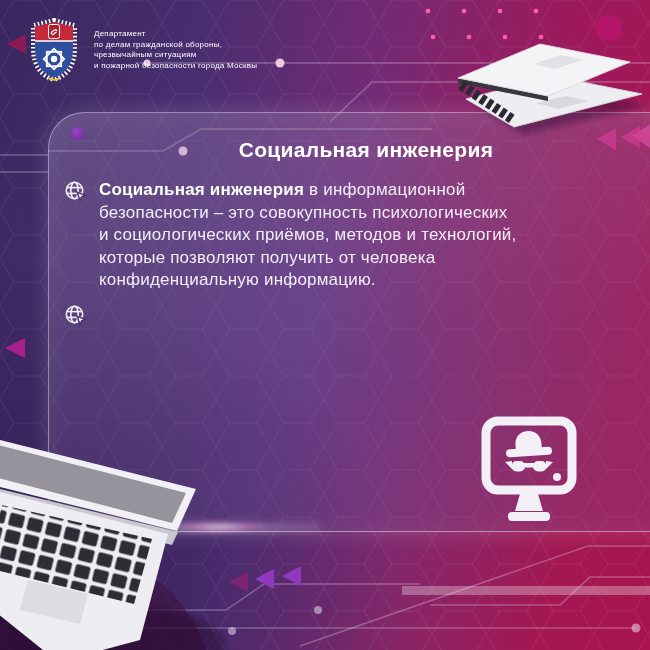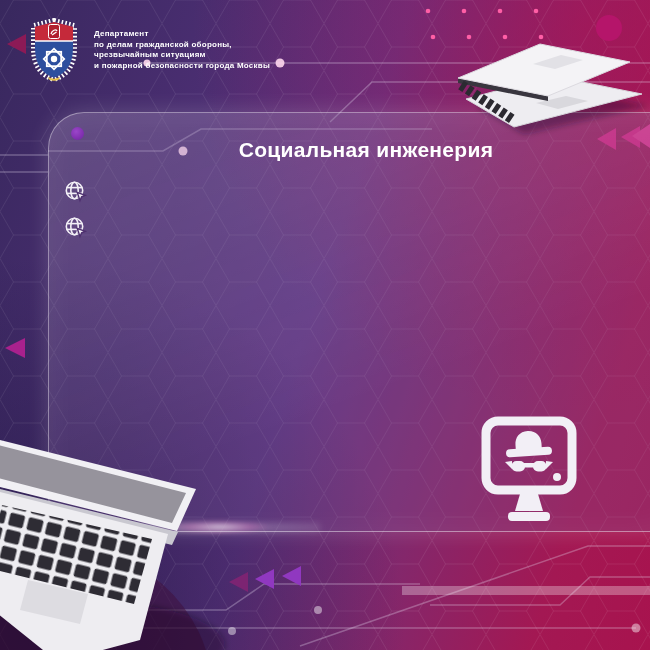--- a/index.html
+++ b/index.html
@@ -11,21 +11,21 @@
       radial-gradient(circle at 6% 96%, rgba(24,20,58,.6), transparent 42%),
       linear-gradient(108deg,#38285e 0%,#4b2e72 28%,#5e3482 48%,#84276b 68%,#a31853 86%,#a8134e 100%);
   }
   .stage *{box-sizing:border-box;}
   svg{display:block;}
   .layer{position:absolute;inset:0;pointer-events:none;}
 
   
   .header{position:absolute;left:28px;top:18px;display:flex;gap:14px;align-items:flex-start;}
   .logo{width:52px;height:64px;flex:0 0 auto;}
-  .org{color:#fff;font-size:8px;font-weight:bold;line-height:10.5px;letter-spacing:.25px;margin-top:11px;white-space:pre-line;}
+  .org{color:#fff;font-size:8px;font-weight:normal;line-height:10.5px;letter-spacing:.25px;margin-top:11px;white-space:pre-line;}
 
   
   .card{
     position:absolute;left:48px;top:112px;width:636px;height:420px;border-radius:36px;
     background:linear-gradient(160deg, rgba(255,255,255,.15), rgba(255,255,255,.045) 62%), rgba(96,58,130,.22);
     border:1.5px solid rgba(255,255,255,.42);
     box-shadow:0 0 22px rgba(255,255,255,.17), inset 0 0 34px rgba(255,255,255,.06);
   }
   .card-dot{position:absolute;left:22px;top:14px;width:13px;height:13px;border-radius:50%;
     background:radial-gradient(circle at 40% 35%, #9b46c9, #6f22a0);}
@@ -144,20 +144,25 @@
     <div class="point">
       <svg class="bullet" width="24" height="24" viewBox="0 0 24 24">
         <g stroke="#f2eff6" stroke-width="1.6" fill="none">
           <circle cx="10.5" cy="10.5" r="8.2"></circle>
           <ellipse cx="10.5" cy="10.5" rx="3.7" ry="8.2"></ellipse>
           <line x1="2.6" y1="7.6" x2="18.4" y2="7.6"></line>
           <line x1="2.6" y1="13.4" x2="18.4" y2="13.4"></line>
         </g>
         <path d="M13.2 12.3 L21.2 15.3 L17.6 16.8 L16 20.6 Z" fill="#f2eff6" stroke="#4d2f6e" stroke-width="1.4"></path>
       </svg>
+      <p><b>Социальная инженерия</b><span> в информационной
+безопасности – это совокупность психологических
+и социологических приёмов, методов и технологий,
+которые позволяют получить от человека
+конфиденциальную информацию.</span><b></b></p>
     </div>
 
     <div class="point">
       <svg class="bullet" width="24" height="24" viewBox="0 0 24 24">
         <g stroke="#f2eff6" stroke-width="1.6" fill="none">
           <circle cx="10.5" cy="10.5" r="8.2"></circle>
           <ellipse cx="10.5" cy="10.5" rx="3.7" ry="8.2"></ellipse>
           <line x1="2.6" y1="7.6" x2="18.4" y2="7.6"></line>
           <line x1="2.6" y1="13.4" x2="18.4" y2="13.4"></line>
         </g>

